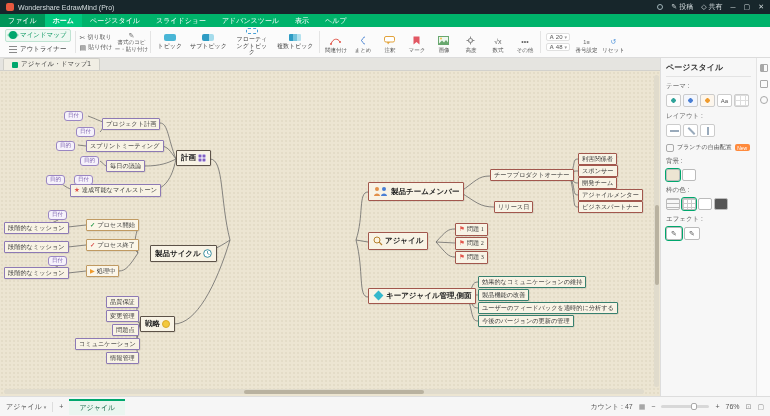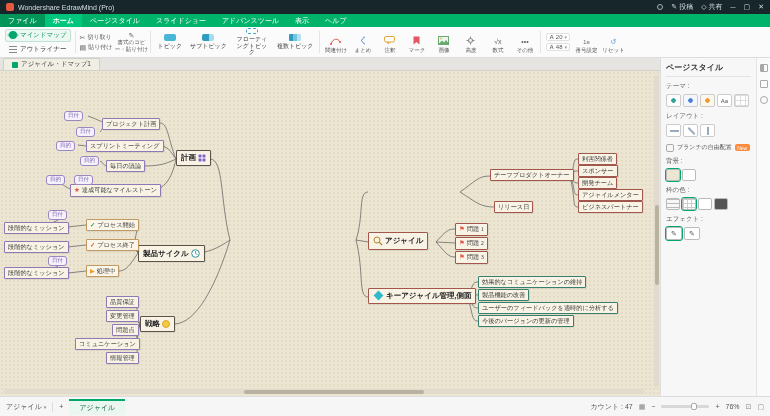--- a/index.html
+++ b/index.html
@@ -295,21 +295,21 @@
           <span class="star">★</span>
           <span>達成可能なマイルストーン</span>
         </div>
         <div class="tagnd" style="left:64px;top:40px">日付</div>
         <div class="tagnd" style="left:76px;top:56px">日付</div>
         <div class="tagnd" style="left:56px;top:70px">目的</div>
         <div class="tagnd" style="left:80px;top:85px">目的</div>
         <div class="tagnd" style="left:46px;top:104px">目的</div>
         <div class="tagnd" style="left:74px;top:104px">日付</div>
 
-        <div class="nd nd-branch" style="left:138px;top:174px">
+        <div class="nd nd-branch" style="left:150px;top:174px">
           <span>製品サイクル</span>
           <svg width="9" height="9">
               <circle cx="4.5" cy="4.5" r="3.8" fill="#fff" stroke="#3a8fa0"></circle>
               <path d="M4.5,4.5 V2 M4.5,4.5 L6.5,5.5" stroke="#3a8fa0" stroke-width="0.8"></path>
             </svg>
         </div>
         <div class="tagnd" style="left:48px;top:139px">日付</div>
         <div class="nd b-purple" style="left:4px;top:151px">段階的なミッション</div>
         <div class="nd b-tan" style="left:86px;top:148px">
           <span class="st-green">✓</span>
@@ -330,20 +330,29 @@
         <div class="nd nd-branch" style="left:140px;top:245px">
           <span>戦略</span>
           <span class="ic-bulb"></span>
         </div>
         <div class="nd b-purple" style="left:106px;top:225px">品質保証</div>
         <div class="nd b-purple" style="left:106px;top:239px">変更管理</div>
         <div class="nd b-purple" style="left:112px;top:253px">問題点</div>
         <div class="nd b-purple" style="left:75px;top:267px">コミュニケーション</div>
         <div class="nd b-purple" style="left:106px;top:281px">情報管理</div>
 
+        <div class="nd nd-branch b-maroon" style="left:368px;top:111px">
+          <svg width="16" height="11">
+            <circle cx="4" cy="3" r="2" fill="#e2904a"></circle>
+              <path d="M1,10 C1,6.5 7,6.5 7,10 z" fill="#e2904a"></path>
+            <circle cx="11" cy="3" r="2" fill="#4a7fd4"></circle>
+              <path d="M8,10 C8,6.5 14,6.5 14,10 z" fill="#4a7fd4"></path>
+          </svg>
+          <span>製品チームメンバー</span>
+        </div>
         <div class="nd b-maroon" style="left:490px;top:98px">チーフプロダクトオーナー</div>
         <div class="nd b-maroon" style="left:578px;top:82px">利害関係者</div>
         <div class="nd b-maroon" style="left:578px;top:94px">スポンサー</div>
         <div class="nd b-maroon" style="left:578px;top:106px">開発チーム</div>
         <div class="nd b-maroon" style="left:578px;top:118px">アジャイルメンター</div>
         <div class="nd b-maroon" style="left:578px;top:130px">ビジネスパートナー</div>
         <div class="nd b-maroon" style="left:494px;top:130px">リリース日</div>
 
         <div class="nd nd-branch b-maroon" style="left:368px;top:161px">
           <svg width="10" height="10">

